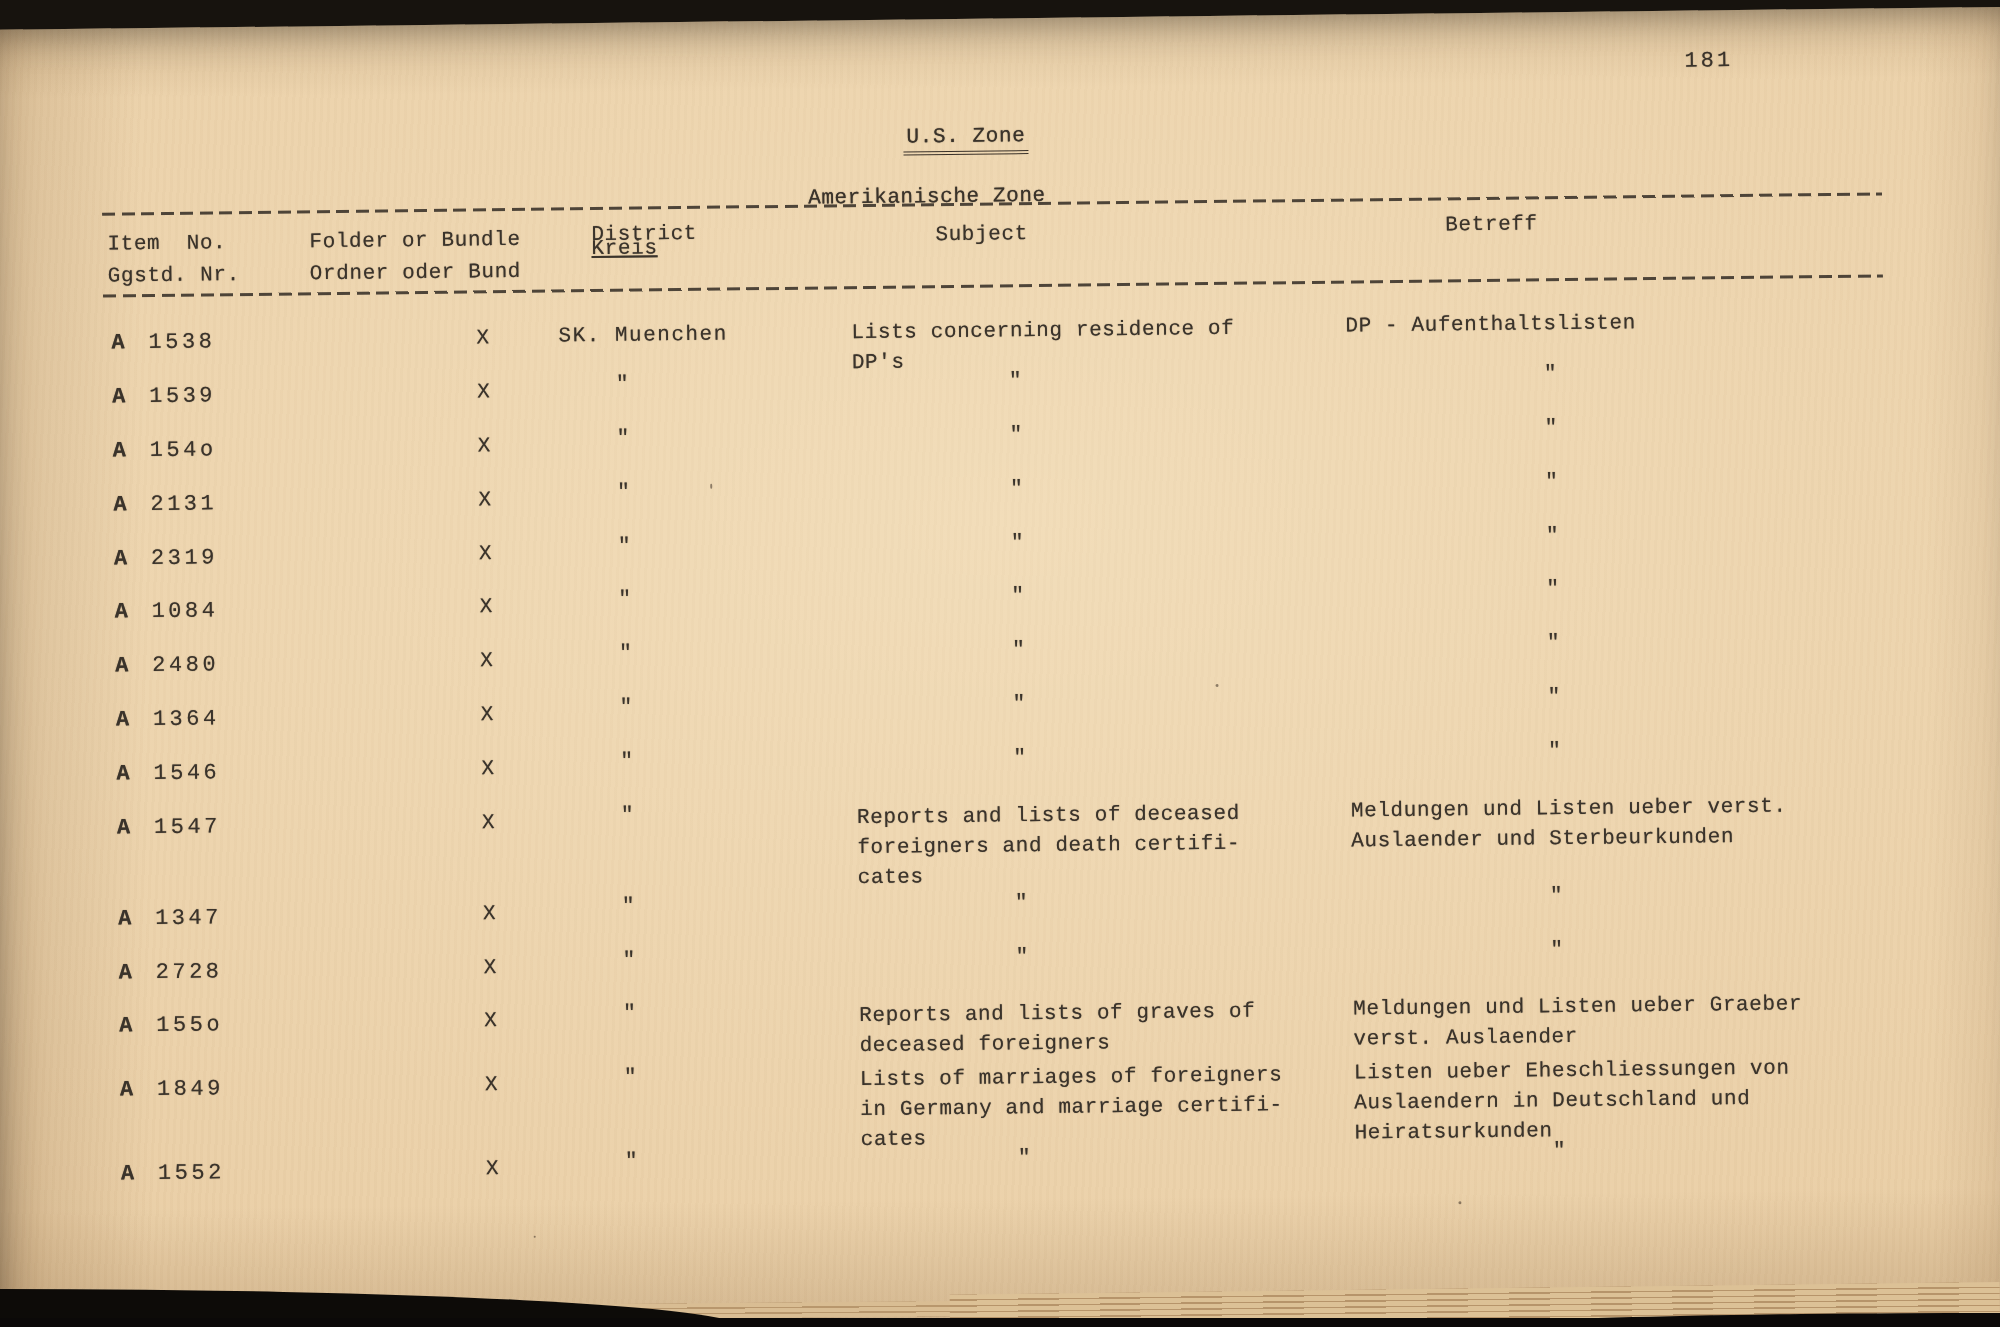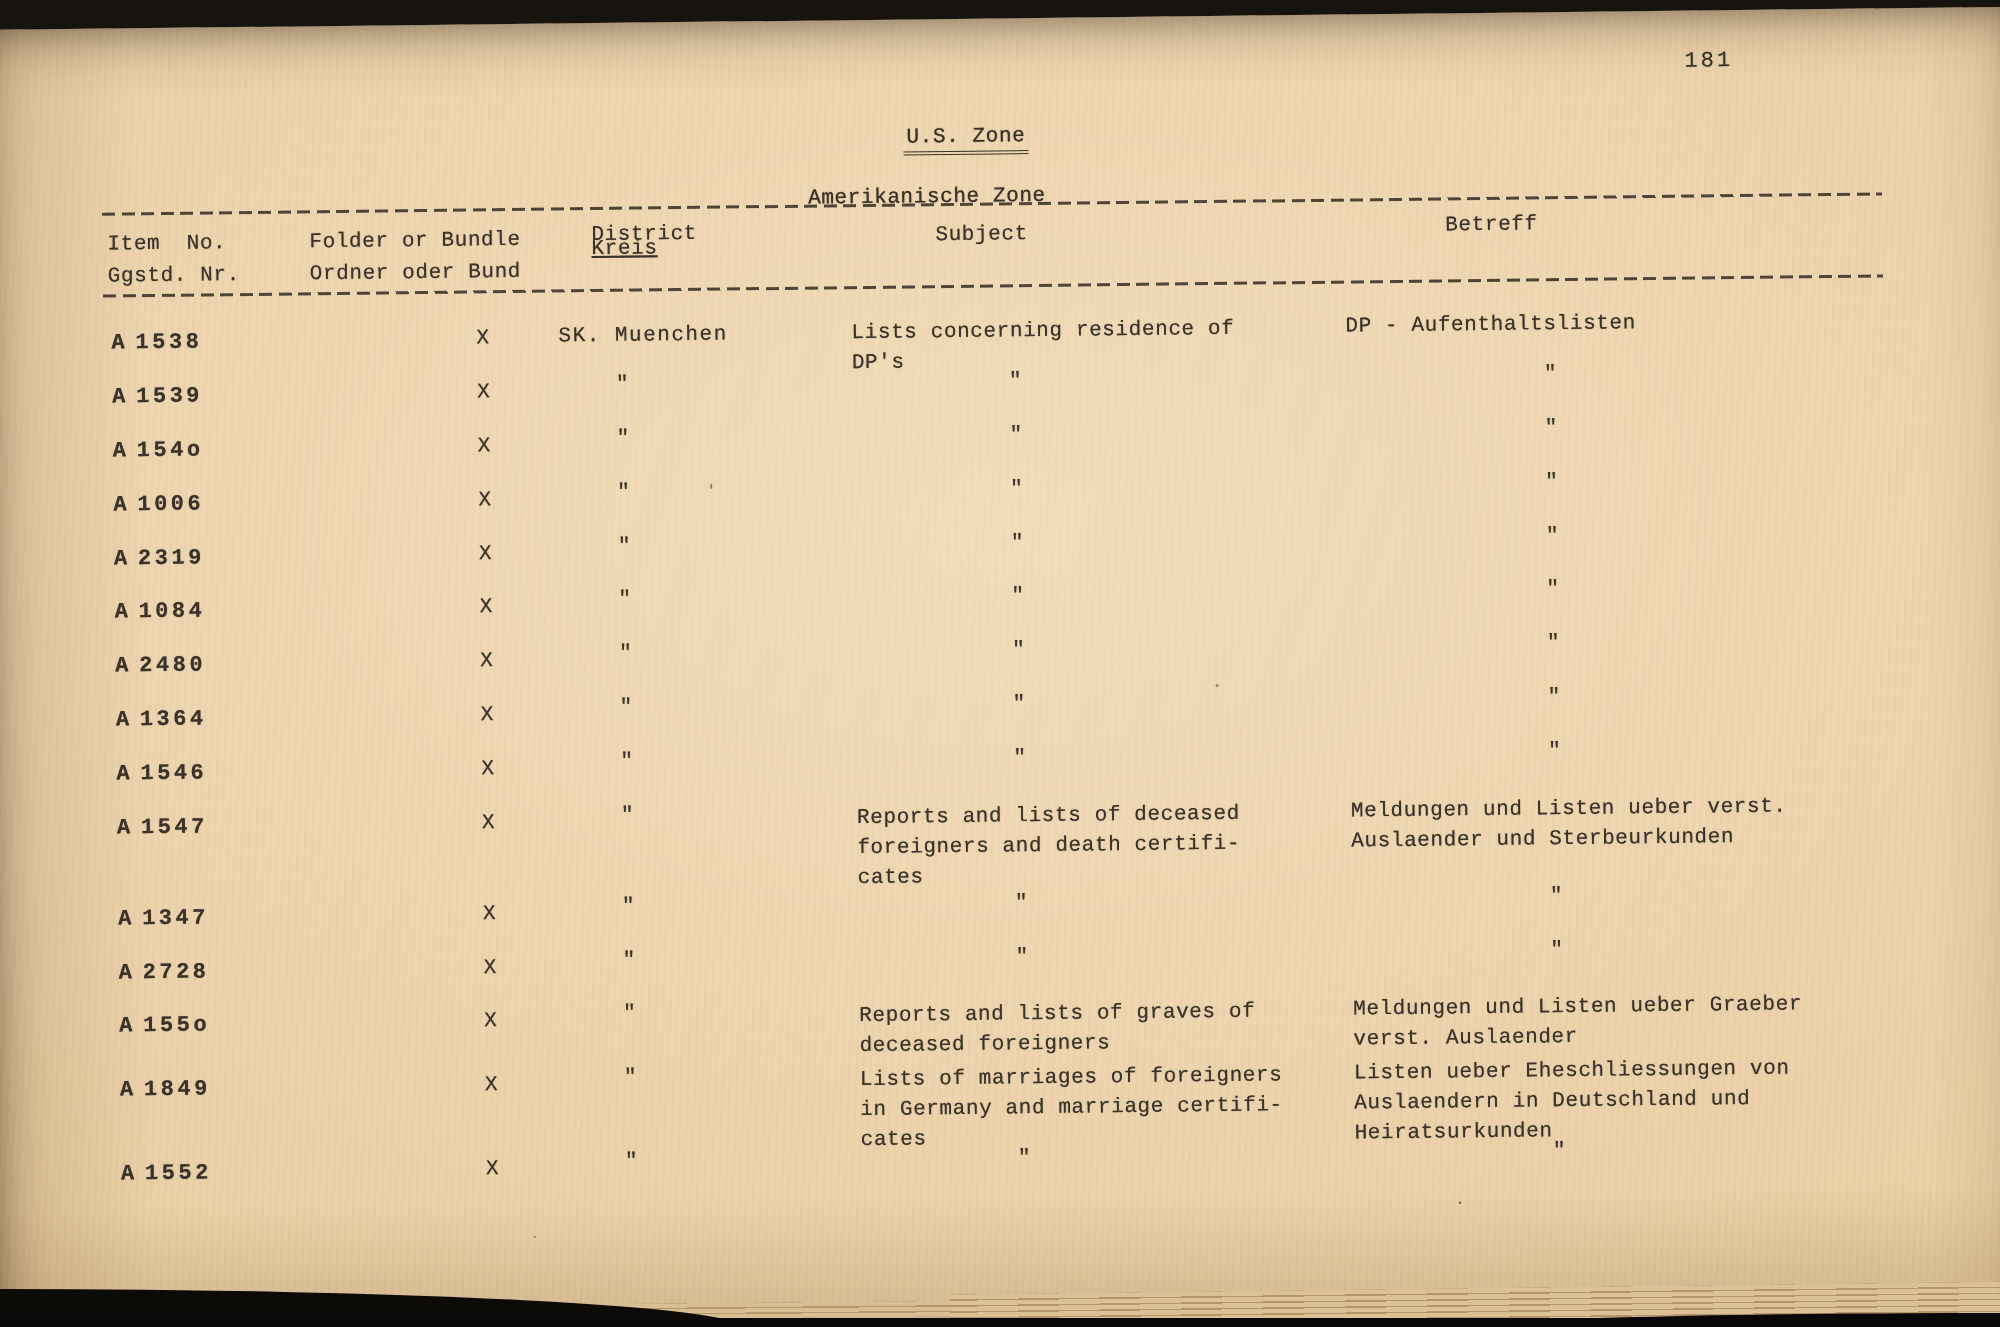--- a/index.html
+++ b/index.html
@@ -60,21 +60,21 @@
   .hdr-folder   { left: 307px;  top: 201px; }
   .hdr-folder-de{ left: 307px;  top: 233px; }
   .hdr-district { left: 589px;  top: 197px; }
   .hdr-district-de { left: 589px; top: 211px; text-decoration: underline; }
   .hdr-subject  { left: 933px;  top: 201px; }
   .hdr-betreff  { left: 1443px; top: 197px; }
 
   .row { position: absolute; left: 0; width: 2000px; height: 32px; }
   .row span { position: absolute; line-height: 30px; }
   .c-a   { left: 108px; top: 0; font-size: 22px; font-weight: bold; }
-  .c-num { left: 132px; top: 0; font-size: 22px; font-weight: bold; letter-spacing: 3.5px; }
+  .c-num { left: 145px; top: 0; font-size: 22px; font-weight: normal; letter-spacing: 3.5px; }
   .c-x   { left: 473px; top: -1px; }
   .c-district { left: 555px; top: -2px; letter-spacing: 1.5px; }
   .c-district.ditto { left: 612px; top: -7px; letter-spacing: 0; }
   .c-subject { left: 848px; top: -2px; }
   .c-subject.ditto { left: 1005px; top: -6px; }
   .c-betreff { left: 1342px; top: -3px; }
   .c-betreff.ditto { left: 1540px; top: -7px; }
 
   .speck { position: absolute; width: 3px; height: 3px; border-radius: 50%; background: rgba(62,50,38,.55); }
 
@@ -150,21 +150,21 @@
       <span class="c-a">A</span>
       <span class="c-num">154o</span>
       <span class="c-x">X</span>
       <span class="c-district ditto">"</span>
       <span class="c-subject ditto">"</span>
       <span class="c-betreff ditto">"</span>
     </div>
 
     <div class="row" style="top:462px">
       <span class="c-a">A</span>
-      <span class="c-num">1006</span>
+      <span class="c-num">2131</span>
       <span class="c-x">X</span>
       <span class="c-district ditto">"</span>
       <span class="c-subject ditto">"</span>
       <span class="c-betreff ditto">"</span>
     </div>
 
     <div class="row" style="top:516px">
       <span class="c-a">A</span>
       <span class="c-num">2319</span>
       <span class="c-x">X</span>

